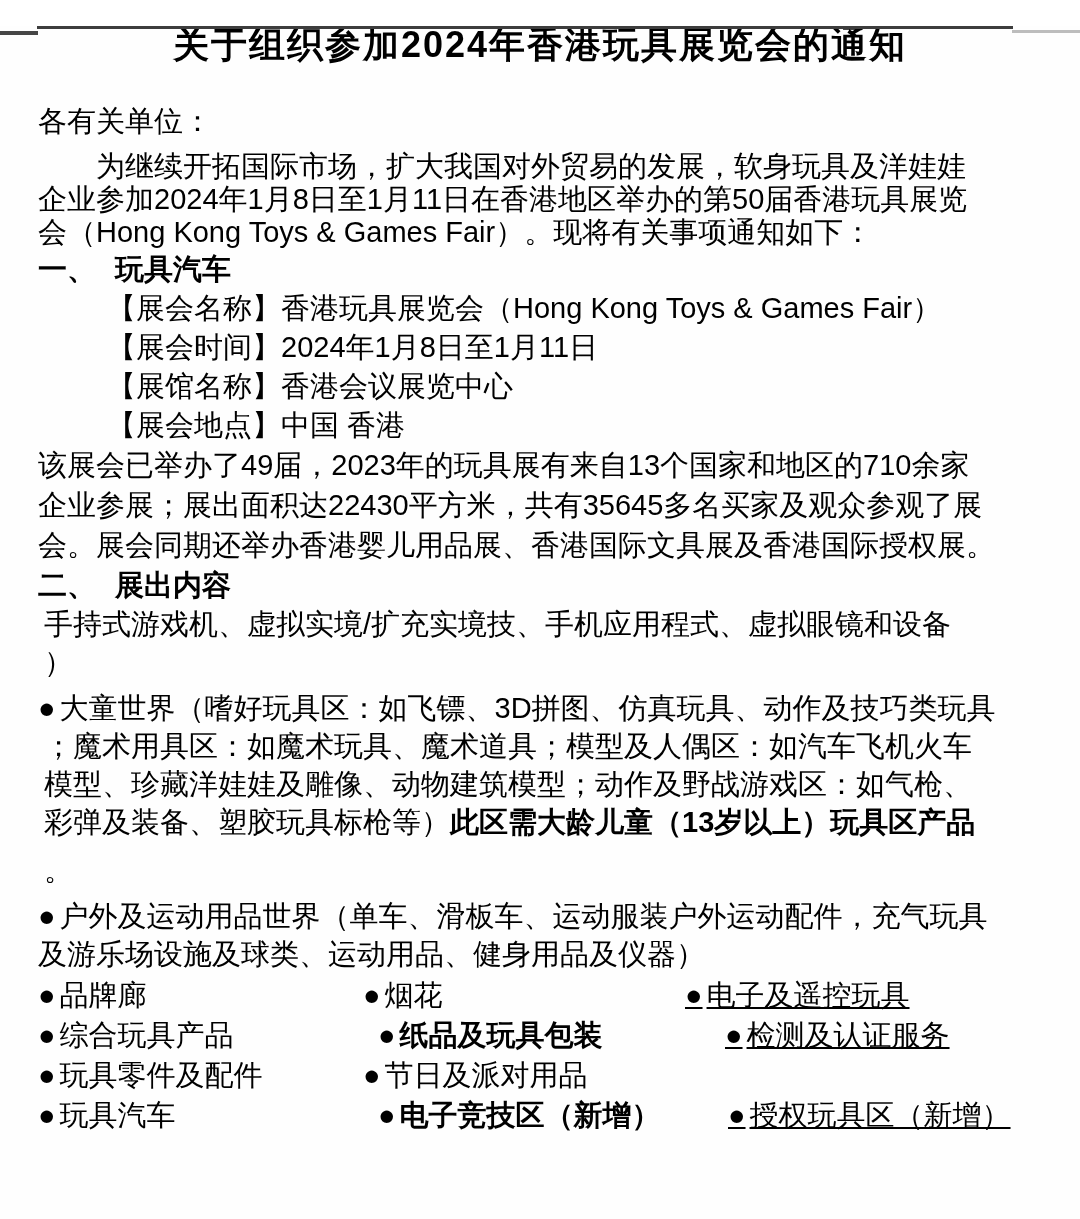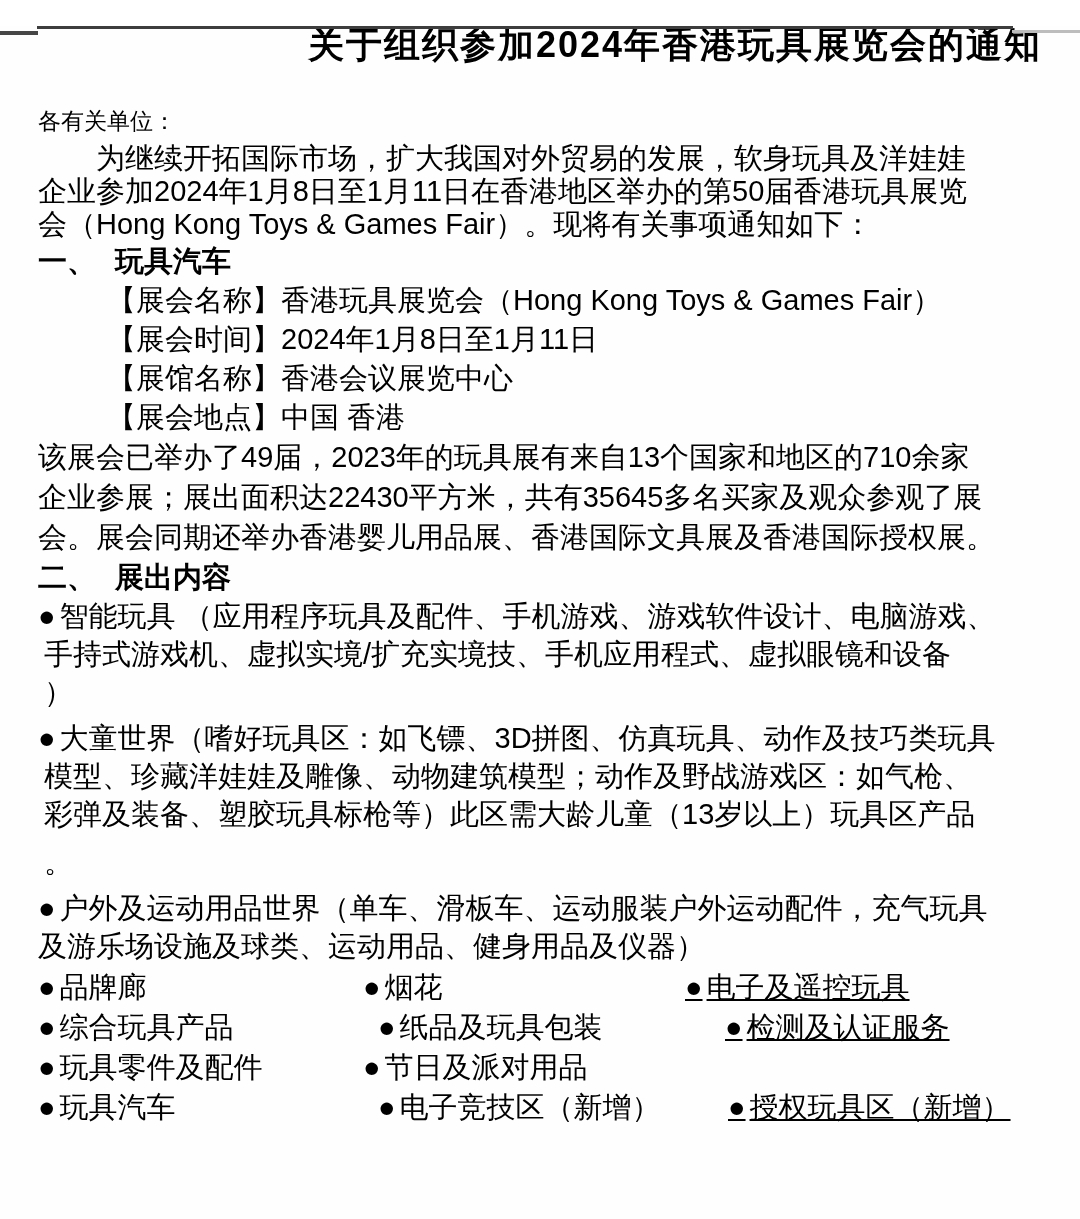--- a/index.html
+++ b/index.html
@@ -12,47 +12,47 @@
   .page { position:relative; width:1080px; height:1219px; background:#fefefe; }
 
   
   .edge { position:absolute; }
   .edge-left  { left:0;     top:5px; width:38px;  height:4px; background:#464646; }
   .edge-main  { left:37px;  top:0;   width:976px; height:3px; background:#3d3d3d; }
   .edge-right { left:1012px;top:4px; width:68px;  height:3px; background:#bdbdbd; }
 
   .title {
     margin:26px 38px 0; font-size:36px; line-height:38px;
-    font-weight:700; text-align:right; letter-spacing:2px;
+    font-weight:700; text-align:center; letter-spacing:2px;
   }
-  .salutation { margin:41px 38px 4px; font-size:23px; line-height:33px; }
+  .salutation { margin:41px 38px 12px; font-size:29px; line-height:33px; }
 
   .intro .line { margin:0 28px 0 38px; font-size:29px; line-height:33px; }
   .indent1 { padding-left:58px; }
 
   .heading { margin:0 38px; font-size:29px; line-height:40px; font-weight:700; }
   .h-num { display:inline-block; width:77px; }
 
   .item { margin:0 28px 0 38px; padding-left:69px; font-size:29px; line-height:39px; white-space:nowrap; }
   .item-value { }
 
   .overview .line { margin:0 28px 0 38px; font-size:29px; line-height:40px; }
 
   .bline { margin:0 24px 0 38px; font-size:29px; line-height:38px; }
   .bullet-glyph { margin-right:4px; }
   .bcont  { padding-left:6px; }   
   .b3cont { padding-left:0; }     
   .para-gap { margin-top:8px; }
   .period-line { margin-top:10px; }
-  .bold-phrase { font-weight:400; }
+  .bold-phrase { font-weight:700; }
 
   .grid { margin:2px 0 0 38px; }
   .grow { display:flex; font-size:29px; line-height:40px;align-items:center; }
   .c1 { width:325px; } .c2 { width:322px; } .c3 { flex:1;text-decoration:underline; }
-  .off12 { padding-left:12px; } .off15 { padding-left:15px; }
+  .off12 { padding-left:12px; } .off15 { padding-left:15px;font-weight:bold; }
   .off25 { padding-left:25px; } .off28 { padding-left:28px; }
 </style>
 </head>
 <body>
 
 <div class="page">
   <div class="edge edge-left"></div>
   <div class="edge edge-main"></div>
   <div class="edge edge-right"></div>
 
@@ -89,31 +89,29 @@
     <div class="line">该展会已举办了49届，2023年的玩具展有来自13个国家和地区的710余家</div>
     <div class="line">企业参展；展出面积达22430平方米，共有35645多名买家及观众参观了展</div>
     <div class="line">会。展会同期还举办香港婴儿用品展、香港国际文具展及香港国际授权展。</div>
   </div>
 
   <div class="heading">
     <span class="h-num">二、</span><span>展出内容</span>
   </div>
 
   <div>
-    <div class="bline">
-      <span class="bullet-glyph">●</span><span>智能玩具 （应用程序玩具及配件、手机游戏、游戏软件设计、电脑游戏、</span>
-    </div>
     <div class="bline bcont">手持式游戏机、虚拟实境/扩充实境技、手机应用程式、虚拟眼镜和设备</div>
     <div class="bline bcont">）</div>
   </div>
 
   <div class="para-gap">
     <div class="bline">
       <span class="bullet-glyph">●</span><span>大童世界（嗜好玩具区：如飞镖、3D拼图、仿真玩具、动作及技巧类玩具</span>
     </div>
+    <div class="bline bcont">；魔术用具区：如魔术玩具、魔术道具；模型及人偶区：如汽车飞机火车</div>
     <div class="bline bcont">模型、珍藏洋娃娃及雕像、动物建筑模型；动作及野战游戏区：如气枪、</div>
     <div class="bline bcont">
       <span>彩弹及装备、塑胶玩具标枪等）</span><span class="bold-phrase">此区需大龄儿童（13岁以上）玩具区产品</span>
     </div>
     <div class="bline bcont period-line">。</div>
   </div>
 
   <div class="para-gap">
     <div class="bline">
       <span class="bullet-glyph">●</span><span>户外及运动用品世界（单车、滑板车、运动服装户外运动配件，充气玩具</span>

